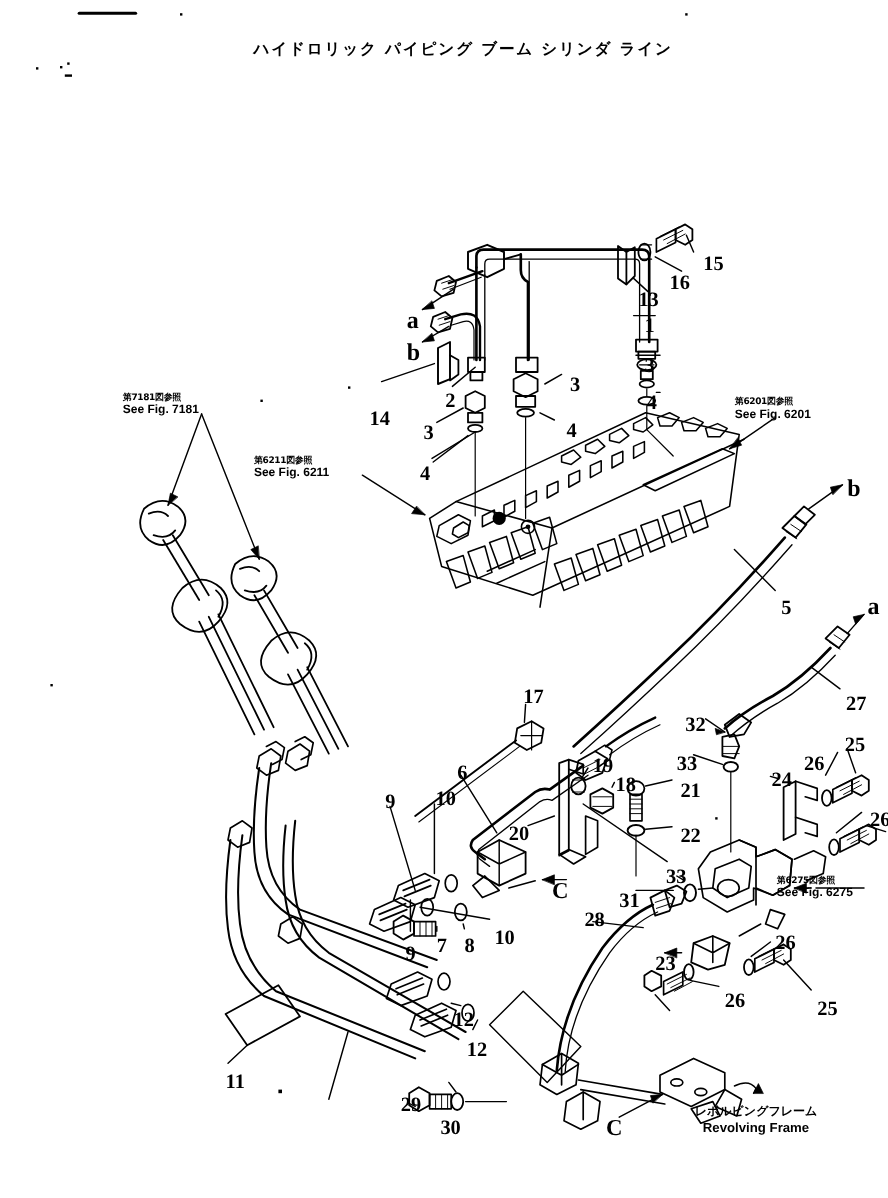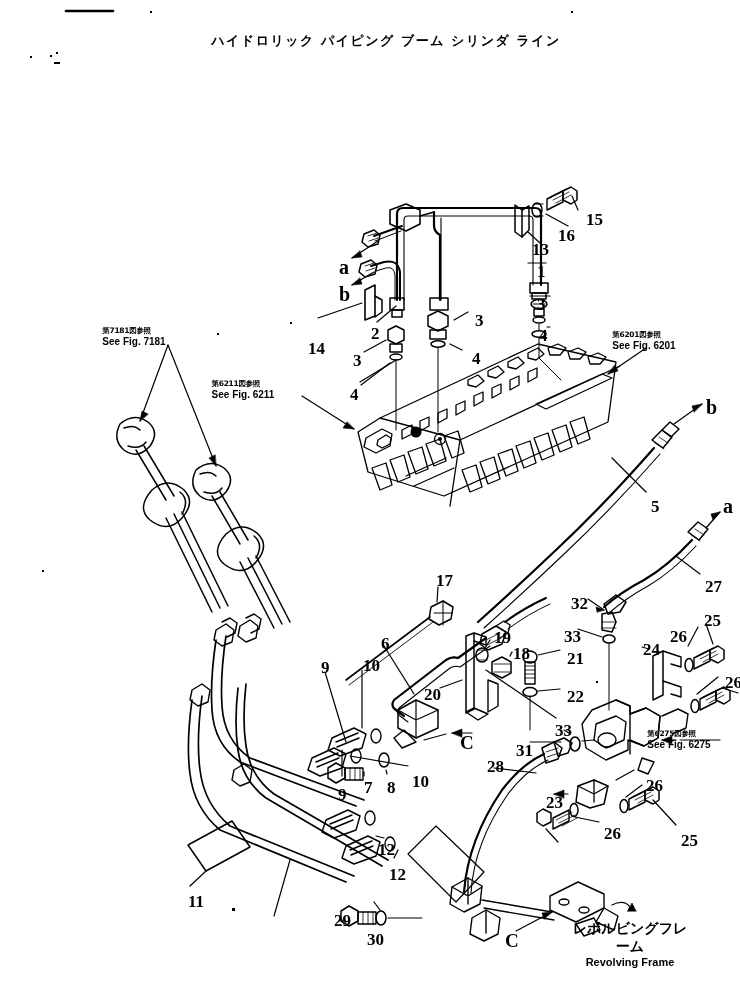--- a/index.html
+++ b/index.html
@@ -15,21 +15,21 @@
        font-family:"Liberation Serif","DejaVu Serif",serif;line-height:1;}
   .ab{position:absolute;font-size:20px;font-weight:bold;
       font-family:"Liberation Serif","DejaVu Serif",serif;line-height:1;}
   .cc{position:absolute;font-size:19px;font-weight:bold;
       font-family:"Liberation Serif","DejaVu Serif",serif;line-height:1;}
   .ref{position:absolute;text-align:left;line-height:1.15;}
   .ref .r1{font-size:7.5px;font-weight:bold;font-family:"DejaVu Sans",sans-serif;
            letter-spacing:-.3px;}
   .ref .r2{font-size:10px;font-weight:bold;}
   .rv{position:absolute;text-align:center;line-height:1.25;}
-  .rv .r1{font-size:14px;font-weight:bold;font-family:Liberation Mono, monospace;}
+  .rv .r1{font-size:10px;font-weight:bold;font-family:Liberation Sans, sans-serif;}
   .rv .r2{font-size:11px;font-weight:bold;}
   .dot{position:absolute;background:#000;width:2px;height:2px;}
 </style>
 </head>
 <body>
 
 <div id="root">
 
   <div class="hdr jp" style="top:32px">ハイドロリック パイピング  ブーム シリンダ ライン</div>
 

